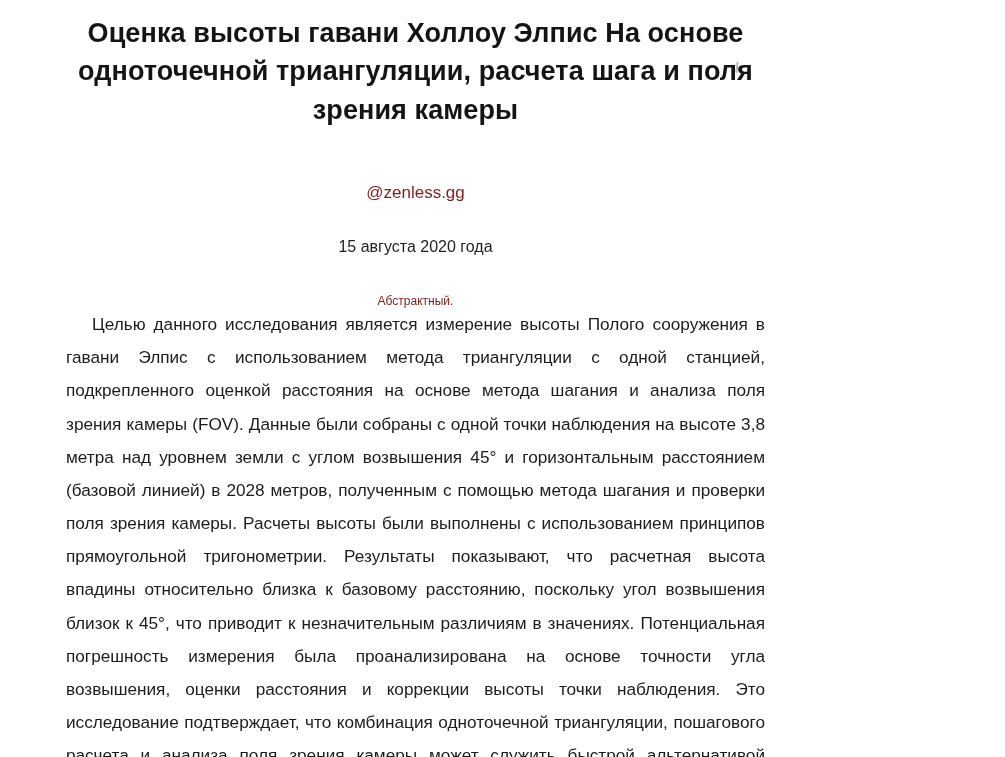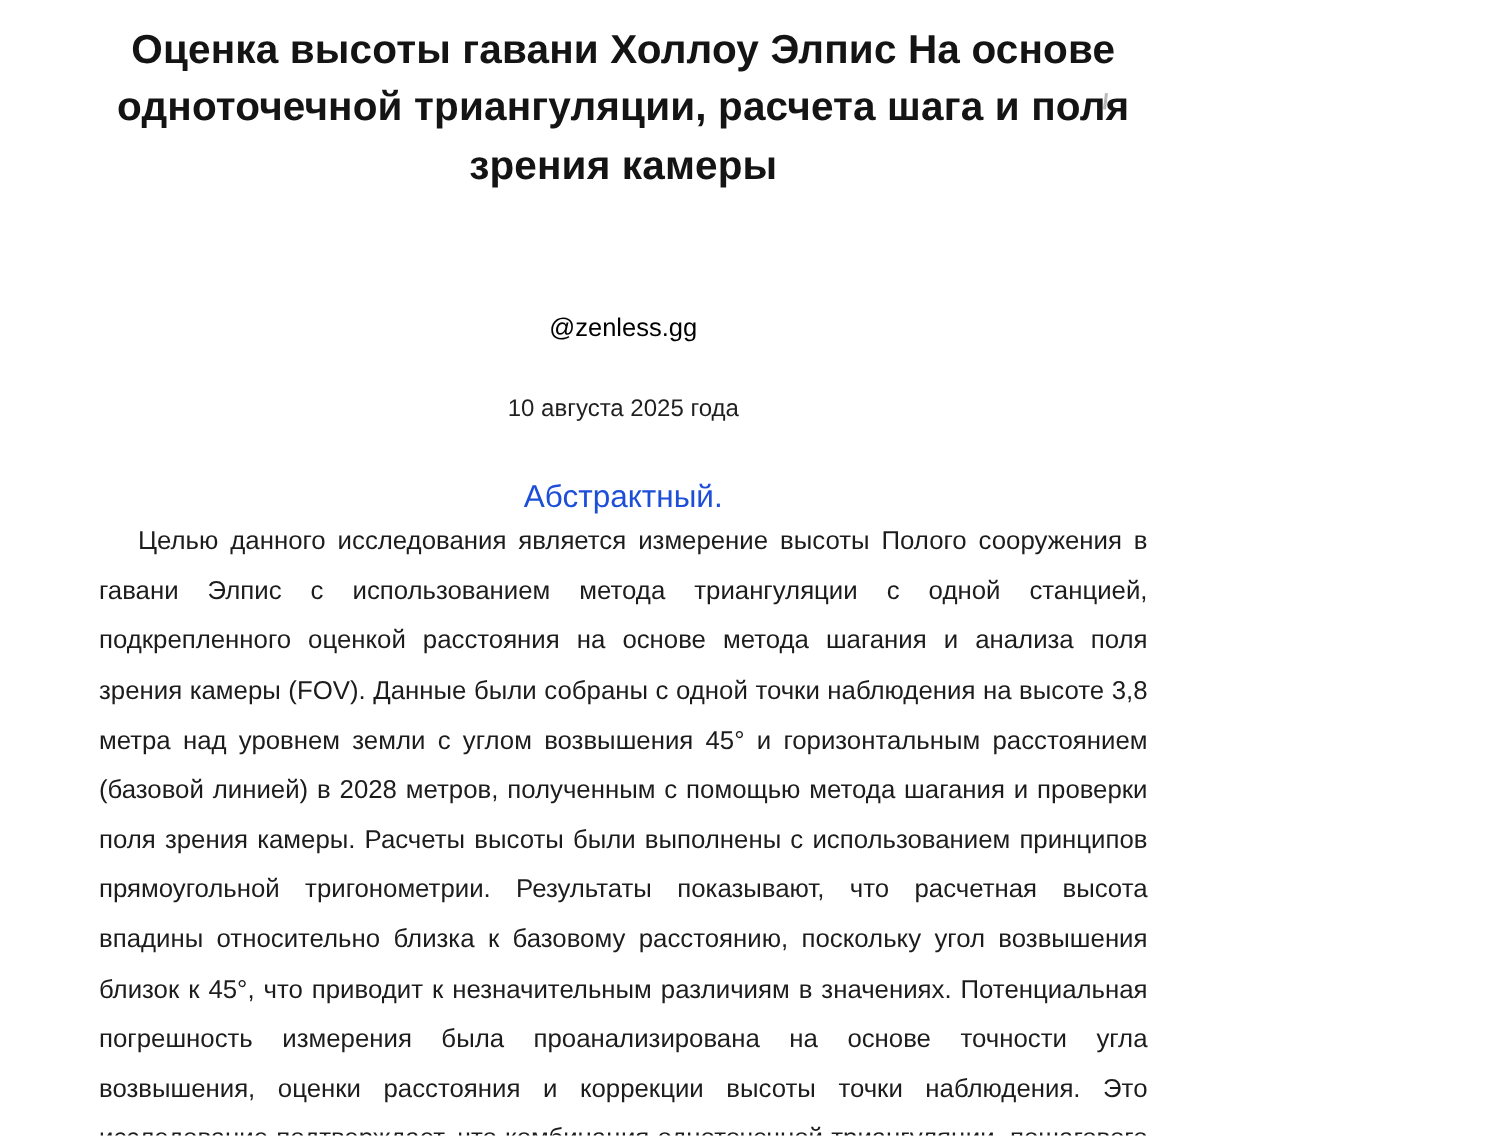--- a/index.html
+++ b/index.html
@@ -34,36 +34,36 @@
   .stray-mark {
     position: absolute;
     right: 93px;
     top: 62px;
     width: 2px;
     height: 11px;
     background: #b9b9b9;
     transform: rotate(7deg);
   }
   .author {
-    margin-top: 80px;
+    margin-top: 54px;
     text-align: center;
     font-size: 17px;
-    color: #000000;
+    color: #7f1d1d;
   }
   .date {
     margin-top: 35px;
     text-align: center;
     font-size: 16px;
     color: #1f1f1f;
   }
   .abstract-heading {
     margin-top: 38px;
     text-align: center;
-    font-size: 21px;
-    color: #1d4ed8;
+    font-size: 12px;
+    color: #7f1d1d;
   }
   .abstract-body {
     font-size: 17.2px;
     line-height: 1.93;
     text-align: justify;
     text-justify: inter-word;
     color: #1c1c1c;
     padding: 0 6px;
   }
   .abstract-body .indent {
@@ -75,19 +75,19 @@
 <body>
 
 <div class="page">
 
   <h1 class="doc-title">Оценка высоты гавани Холлоу Элпис На основе одноточечной триангуляции, расчета шага и поля зрения камеры</h1>
 
   <div class="stray-mark"></div>
 
   <div class="author">@zenless.gg</div>
 
-  <div class="date">10 августа 2025 года</div>
+  <div class="date">15 августа 2020 года</div>
 
   <div class="abstract-heading">Абстрактный.</div>
 
   <div class="abstract-body"><span class="indent"></span><span>Целью данного исследования является измерение высоты Полого сооружения в гавани Элпис с использованием метода триангуляции с одной станцией, подкрепленного оценкой расстояния на основе метода шагания и анализа поля зрения камеры (FOV). Данные были собраны с одной точки наблюдения на высоте 3,8 метра над уровнем земли с углом возвышения 45° и горизонтальным расстоянием (базовой линией) в 2028 метров, полученным с помощью метода шагания и проверки поля зрения камеры. Расчеты высоты были выполнены с использованием принципов прямоугольной тригонометрии. Результаты показывают, что расчетная высота впадины относительно близка к базовому расстоянию, поскольку угол возвышения близок к 45°, что приводит к незначительным различиям в значениях. Потенциальная погрешность измерения была проанализирована на основе точности угла возвышения, оценки расстояния и коррекции высоты точки наблюдения. Это исследование подтверждает, что комбинация одноточечной триангуляции, пошагового расчета и анализа поля зрения камеры может служить быстрой альтернативой полевым измерениям, хотя и чувствительна к ошибкам угла и расстояния.</span></div>
 
 </div>
 
 </body></html>

